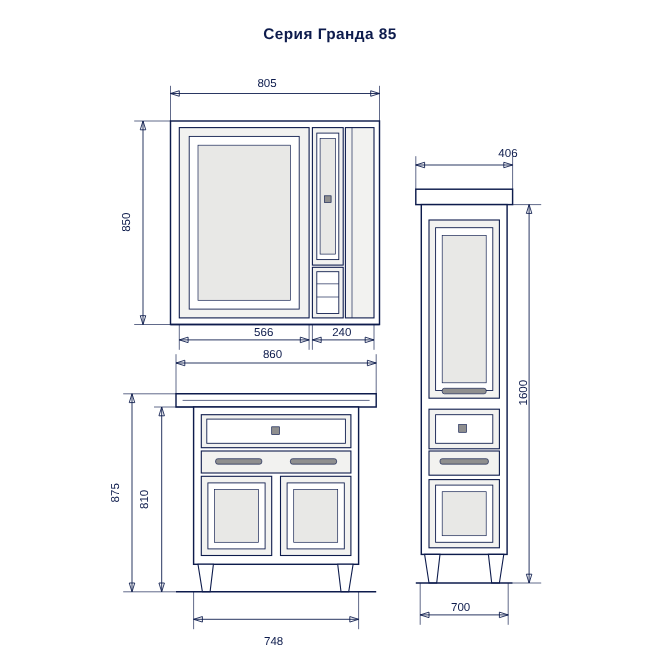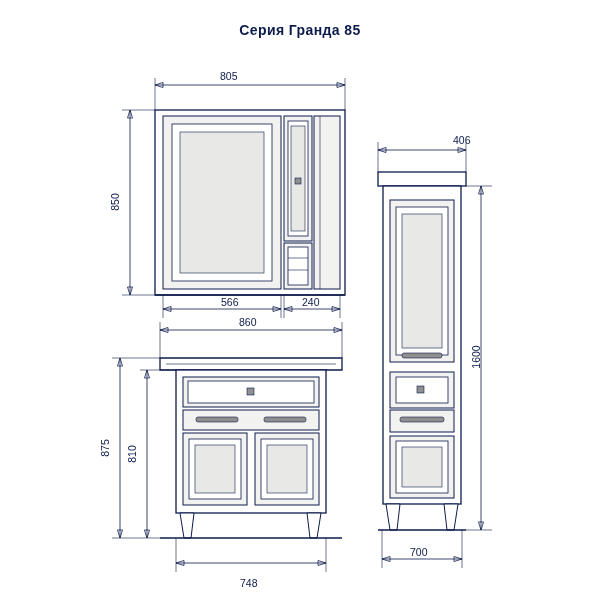--- a/index.html
+++ b/index.html
@@ -210,23 +210,23 @@
       <path class="ln w08" d="M147 538 l-2.5 -8 h5 z" fill="#0d1b4c"></path>
 
       <line class="ln thin" x1="176" y1="538" x2="176" y2="572"></line>
       <line class="ln thin" x1="326" y1="538" x2="326" y2="572"></line>
       <line class="ln w08" x1="176" y1="563" x2="326" y2="563"></line>
       <path class="ln w08" d="M176 563 l8 -2.5 v5 z" fill="#0d1b4c"></path>
       <path class="ln w08" d="M326 563 l-8 -2.5 v5 z" fill="#0d1b4c"></path>
     </g>
   </svg>
 
-  <div class="dimtext" style="left:220px; top:70px;">805</div>
+  <div class="dimtext" style="left:234px; top:70px;">805</div>
   <div class="dimtext vert" style="left:106px; top:196px;">850</div>
-  <div class="dimtext" style="left:195px; top:296px;padding-left:26px;">566</div>
+  <div class="dimtext" style="left:205px; top:296px;padding-left:26px;">566</div>
   <div class="dimtext" style="left:302px; top:296px;">240</div>
 
   <div class="dimtext" style="left:409px; top:134px;margin-left:44px;">406</div>
   <div class="dimtext vert" style="left:464px; top:351px;">1600</div>
   <div class="dimtext" style="left:410px; top:546px;">700</div>
 
   <div class="dimtext" style="left:239px; top:316px;">860</div>
   <div class="dimtext vert" style="left:96px; top:442px;">875</div>
   <div class="dimtext vert" style="left:123px; top:448px;">810</div>
   <div class="dimtext" style="left:240px; top:577px;">748</div>

